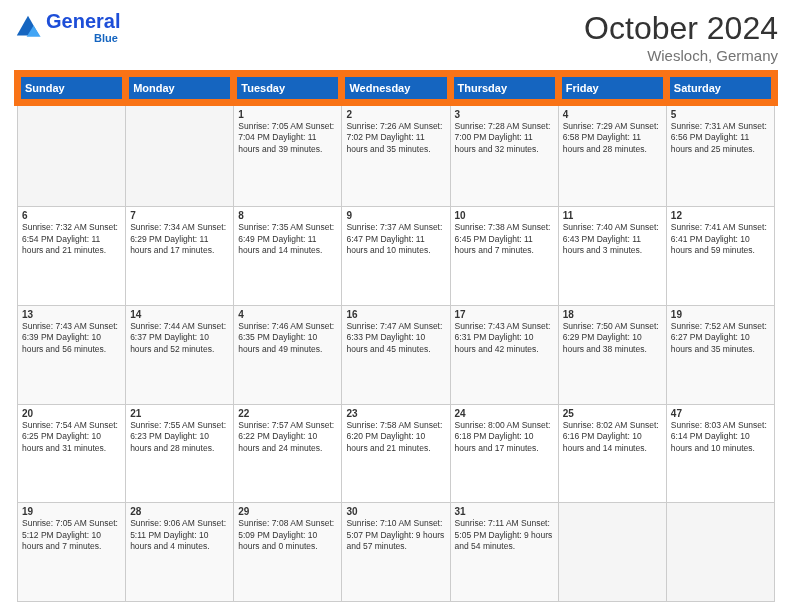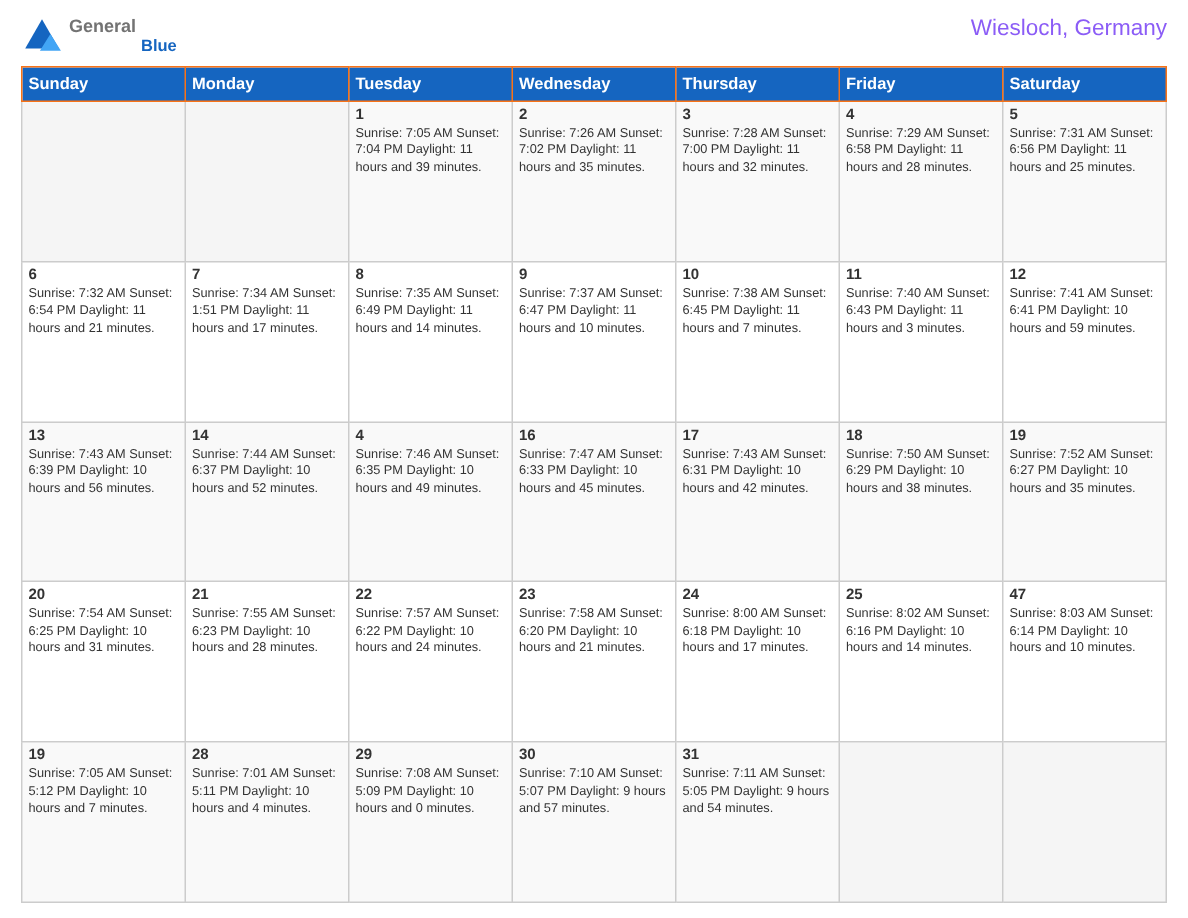--- a/index.html
+++ b/index.html
@@ -28,23 +28,23 @@
       display: flex;
       align-items: center;
       gap: 4px;
     }
     .logo-text {
       display: flex;
       flex-direction: column;
       line-height: 1.1;
     }
     .logo-general {
-      font-size: 12px;
+      font-size: 20px;
       font-weight: bold;
-      color: #737373;
+      color: #1d4ed8;
     }
     .logo-blue {
       font-size: 11px;
       font-weight: bold;
       color: #1565c0;
       margin-left: 48px;
     }
     .logo-icon {
       width: 28px;
       height: 28px;
@@ -52,35 +52,35 @@
     .title-section {
       text-align: right;
     }
     .month-title {
       font-size: 32px;
       font-weight: normal;
       color: #333;
     }
     .location-title {
       font-size: 15px;
-      color: #8b5cf6;
+      color: #737373;
     }
     .calendar-table {
       width: 100%;
       border-collapse: collapse;
       flex: 1;
     }
     .calendar-table th {
       background: #1565c0;
       color: #fff;
       font-size: 11px;
       font-weight: bold;
       padding: 5px 4px;
       text-align: left;
-      border: 1px solid #f97316;
+      border: 7px solid #f97316;
     }
     .calendar-table td {
       border: 1px solid #ccc;
       vertical-align: top;
       padding: 3px 4px;
       font-size: 9px;
       color: #333;
       width: calc(100% / 7);
       background: #fff;
     }
@@ -113,20 +113,21 @@
       <svg class="logo-icon" viewBox="0 0 40 40">
         <polygon points="20,4 36,32 4,32" fill="#1565c0"></polygon>
         <polygon points="28,18 38,34 18,34" fill="#42a5f5"></polygon>
       </svg>
       <div class="logo-text">
         <span class="logo-general">General</span>
         <span class="logo-blue">Blue</span>
       </div>
     </div>
     <div class="title-section">
+      <div class="month-title">October 2024</div>
       <div class="location-title">Wiesloch, Germany</div>
     </div>
   </div>
 
   <table class="calendar-table">
     <thead>
       <tr>
         <th>Sunday</th>
         <th>Monday</th>
         <th>Tuesday</th>
@@ -180,21 +181,21 @@
           <td>
             <span class="day-number">6</span>
             <div class="day-info">Sunrise: 7:32 AM
 Sunset: 6:54 PM
 Daylight: 11 hours
 and 21 minutes.</div>
           </td>
           <td>
             <span class="day-number">7</span>
             <div class="day-info">Sunrise: 7:34 AM
-Sunset: 1:51 PM
+Sunset: 6:29 PM
 Daylight: 11 hours
 and 17 minutes.</div>
           </td>
           <td>
             <span class="day-number">8</span>
             <div class="day-info">Sunrise: 7:35 AM
 Sunset: 6:49 PM
 Daylight: 11 hours
 and 14 minutes.</div>
           </td>
@@ -332,21 +333,21 @@
         <tr>
           <td>
             <span class="day-number">19</span>
             <div class="day-info">Sunrise: 7:05 AM
 Sunset: 5:12 PM
 Daylight: 10 hours
 and 7 minutes.</div>
           </td>
           <td>
             <span class="day-number">28</span>
-            <div class="day-info">Sunrise: 7:01 AM
+            <div class="day-info">Sunrise: 9:06 AM
 Sunset: 5:11 PM
 Daylight: 10 hours
 and 4 minutes.</div>
           </td>
           <td>
             <span class="day-number">29</span>
             <div class="day-info">Sunrise: 7:08 AM
 Sunset: 5:09 PM
 Daylight: 10 hours
 and 0 minutes.</div>

